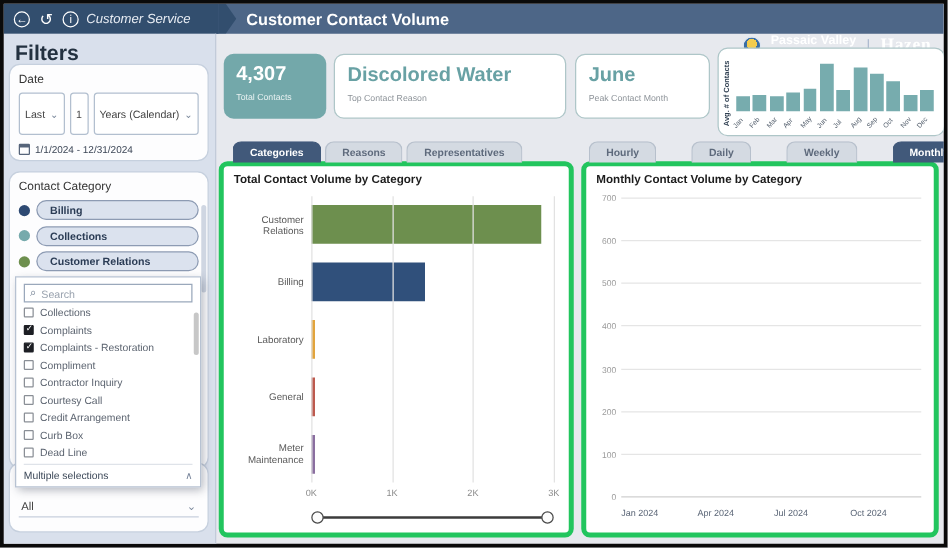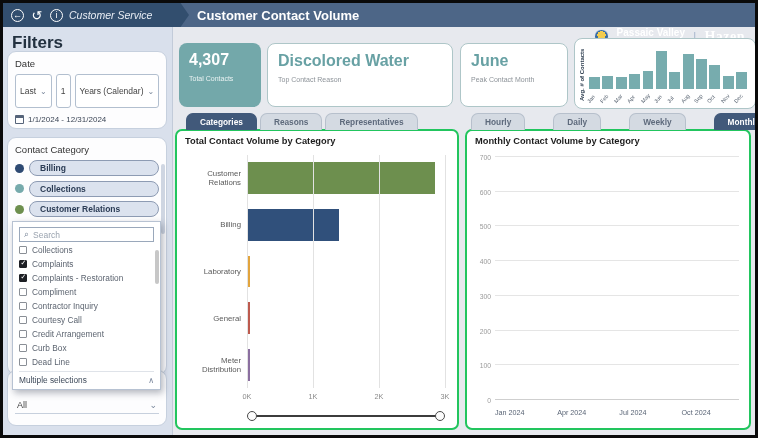--- a/index.html
+++ b/index.html
@@ -58,21 +58,21 @@
   #overlay-scrollbar { position:absolute; right:1px; top:28px; width:4px; height:34px; background:#c7c7c7; border-radius:2px; }
   #overlay-footer { border-top:1px solid #dfe3e9; margin-top:3px; padding-top:3px; display:flex; align-items:center; }
   #overlay-footer-label { font-size:8.3px; color:#3e4a5a; }
   #overlay-footer .up-caret { margin-left:auto; color:#77849a; font-size:8px; }
 
   #pvwc-card { bottom:9px; height:56px; }
   #rep-select { margin-top:8px; display:flex; align-items:center; height:18px; border-bottom:1px solid #c7d0dd; font-size:9px; color:#444; padding:0 2px; }
   #rep-select .sel-caret { margin-left:auto; color:#78869a; font-size:9px; }
 
   
-  .kpi { position:absolute; top:40px; height:64px; border-radius:8px; padding:8px 10px; }
+  .kpi { position:absolute; top:40px; height:52px; border-radius:8px; padding:8px 10px; }
   #kpi-total { left:176px; width:82px; background:#73a8aa; }
   #kpi-total .kpi-value { color:#fff; font-size:16px; font-weight:bold; }
   #kpi-total .kpi-label { color:#e9f2f2; font-size:7px; margin-top:6px; }
   .kpi.outline { background:#fff; border:1.5px solid #aec6c8; }
   .kpi.outline .kpi-value { color:#68a1a4; font-size:16px; font-weight:bold; white-space:nowrap; }
   .kpi.outline .kpi-label { color:#8d9399; font-size:7px; margin-top:6px; }
   #kpi-reason { left:264px; width:186px; }
   #kpi-month { left:457px; width:108px; }
 
   
@@ -85,21 +85,21 @@
   .mini-label { flex:1; font-size:5.5px; color:#55606e; transform:rotate(-48deg) translate(-2px,2px); white-space:nowrap; }
 
   
   .tabs { position:absolute; top:110px; height:17px; display:flex; gap:3px; z-index:4; }
   #left-tabs { left:183px; }
   #right-tabs { left:468px;gap:28px; }
   .tab { height:17px; padding:0 13px; border-radius:7px 7px 0 0; font-size:8.3px; font-weight:bold; display:flex; align-items:center; background:#d4dae2; color:#5e6a7c; border:1px solid #b7c0cc; border-bottom:none; }
   .tab.active { background:#41597a; color:#fff; border-color:#41597a; }
 
   
-  .panel { position:absolute; top:126px; bottom:5px; background:#fff; border:2px solid #22c55e; border-radius:7px; z-index:3; }
+  .panel { position:absolute; top:126px; bottom:5px; background:#fff; border:4px solid #22c55e; border-radius:7px; z-index:3; }
   #left-panel { left:172px; width:284px; }
   #right-panel { left:462px; right:4px; }
   .panel-title { font-size:9.3px; font-weight:bold; color:#1d1d1d; padding:5px 8px 0 8px; }
 
   
   #cat-plot { position:absolute; left:8px; right:12px; top:24px; bottom:40px; }
   .vgrid { position:absolute; top:0; bottom:0; width:1px; background:#e2e2e2; }
   #cat-rows { position:absolute; inset:0; display:flex; flex-direction:column; }
   .cat-row { flex:1; display:flex; align-items:center; }
   .cat-label { width:62px; flex:none; font-size:7.8px; color:#5a5a5a; text-align:right; padding-right:6px; }
@@ -360,21 +360,21 @@
               <div class="cat-bar" style="width: 1%; min-width: 2.5px; background: rgb(226, 164, 61);"></div>
             </div>
           </div>
           <div class="cat-row">
             <div class="cat-label">General</div>
             <div class="cat-barwrap">
               <div class="cat-bar" style="width: 0.666667%; min-width: 2.5px; background: rgb(189, 90, 78);"></div>
             </div>
           </div>
           <div class="cat-row">
-            <div class="cat-label">Meter Distribution</div>
+            <div class="cat-label">Meter Maintenance</div>
             <div class="cat-barwrap">
               <div class="cat-bar" style="width: 0.5%; min-width: 2.5px; background: rgb(139, 111, 160);"></div>
             </div>
           </div>
         </div>
     <div class="vgrid" style="left: calc(0% + 62px);"></div>
         <div class="vgrid" style="left: calc(33.3333% + 41.3333px);"></div>
         <div class="vgrid" style="left: calc(66.6667% + 20.6667px);"></div>
         <div class="vgrid" style="left: calc(100% + 0px);"></div>
       </div>

